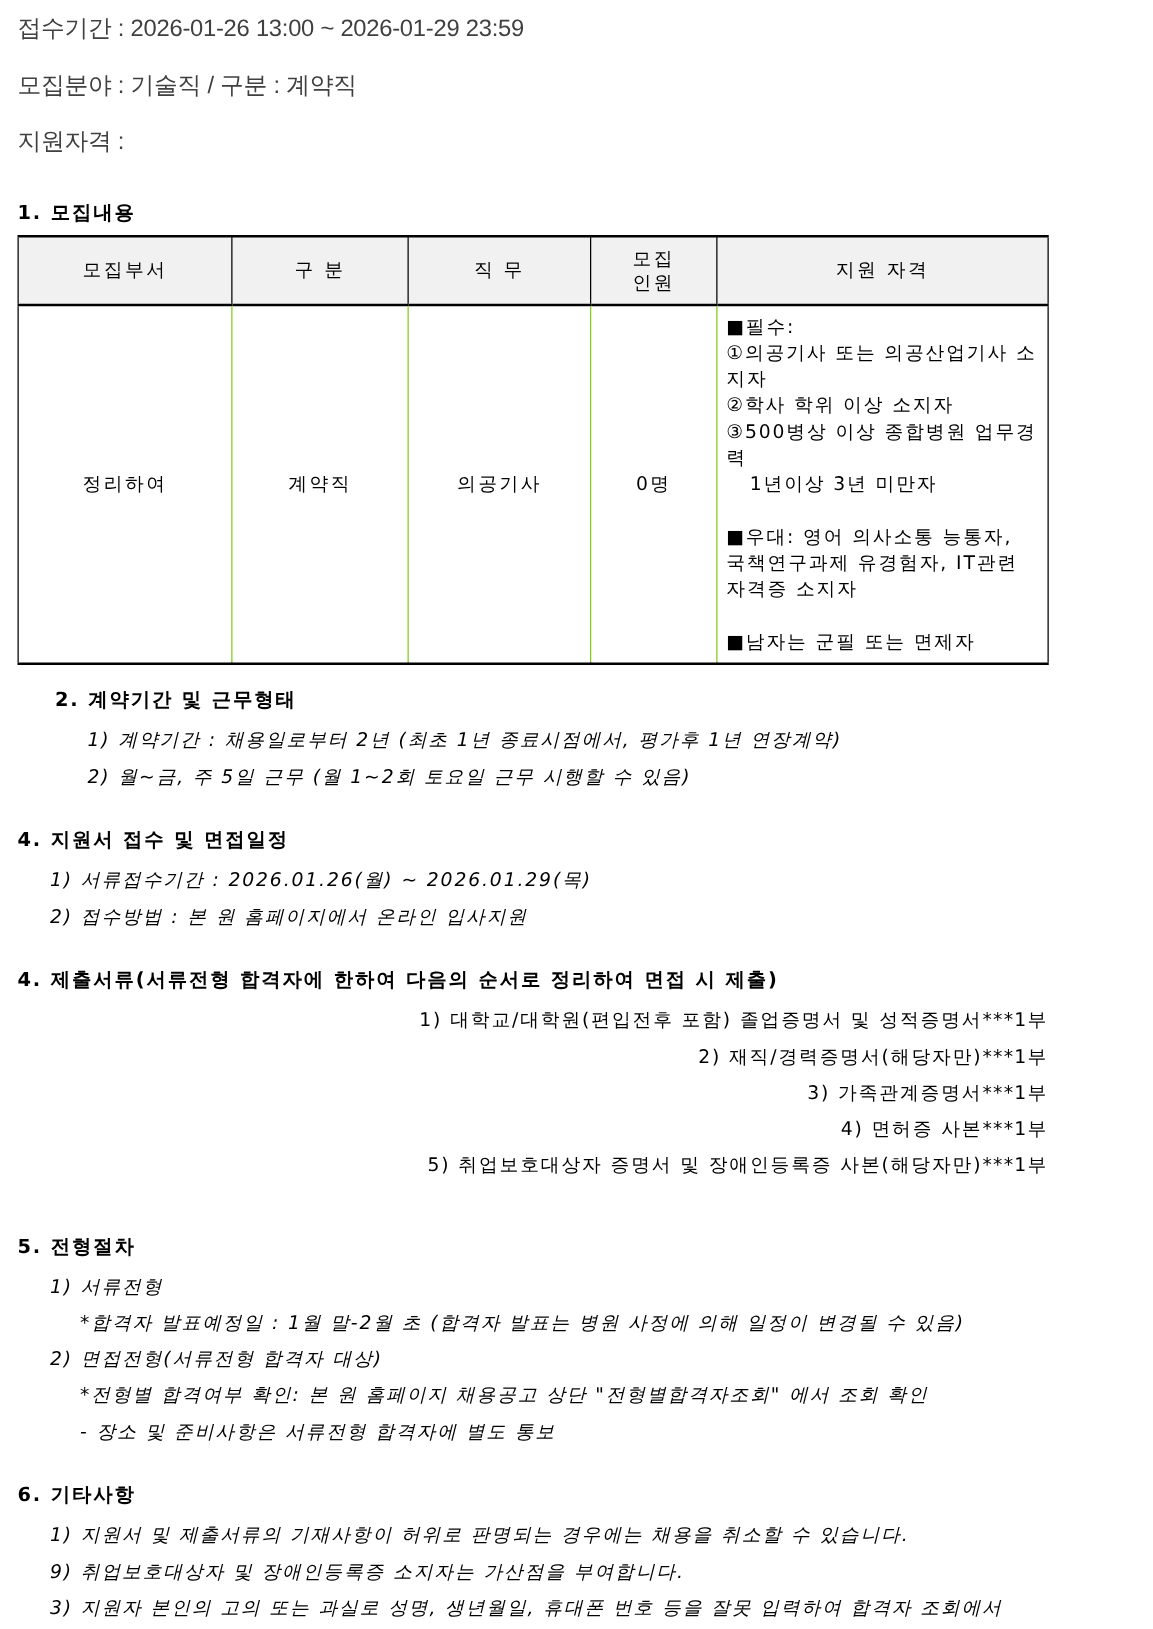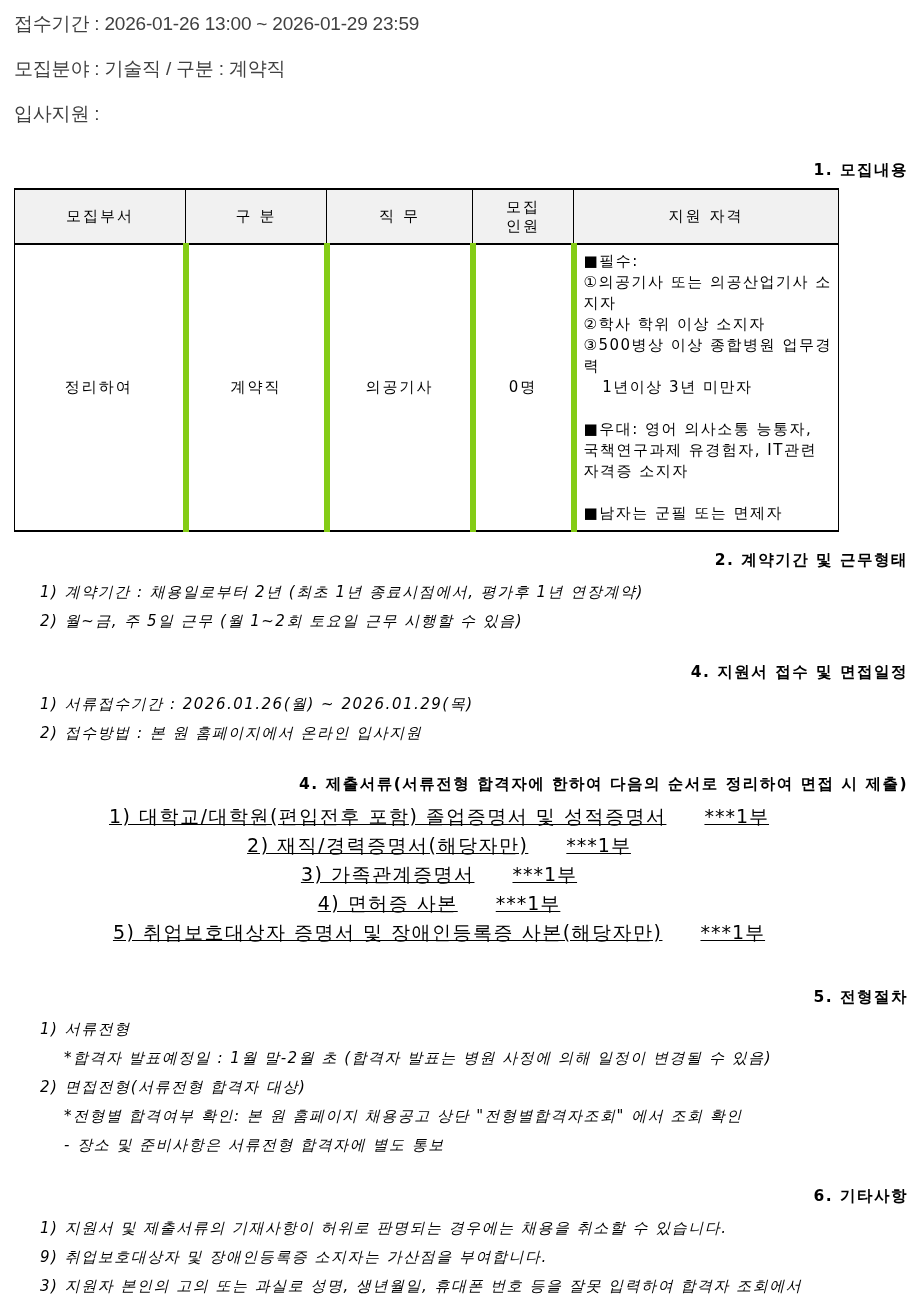--- a/index.html
+++ b/index.html
@@ -15,24 +15,24 @@
     font-family:"Liberation Sans", sans-serif;
     font-size:19px; font-weight:500; color:#404040;
     letter-spacing:-0.2px;
     margin-bottom:24px; line-height:21px;
   }
   .meta-line.last { margin-bottom:36px; }
 
   
   .section-title {
     font-size:15.5px; font-weight:bold; letter-spacing:1.5px;
-    line-height:20px; margin-bottom:8px;text-align:right;
+    line-height:20px; margin-bottom:8px;
   }
   .sec { margin-top:26px; }
-  .sec-2 { margin-top:18px; }
+  .sec-2 { margin-top:18px;margin-left:30px; }
   .sec-5 { margin-top:40px; }
   .item {
     font-size:15px; letter-spacing:1.5px; line-height:29px;
     white-space:pre-wrap;
     font-style:italic;
   }
   .ind1 { margin-left:26px; }
   .ind2 { margin-left:50px; }
 
   
@@ -47,45 +47,45 @@
   table.recruit col.c4 { width:101px; }
   table.recruit col.c5 { width:265px; }
   table.recruit th {
     background:#f1f1f1; height:55px;
     border-bottom:2px solid #000; border-left:1px solid #000;
     font-size:15px; font-weight:normal; letter-spacing:2px;
     text-align:center; vertical-align:middle; white-space:pre-line;
   }
   table.recruit th:first-child { border-left:none; }
   table.recruit td {
-    height:257px; border-left:6px solid #84cc16;
+    height:257px; border-left:1px solid #84cc16;
     font-size:15px; letter-spacing:2px;
     text-align:center; vertical-align:middle;
   }
   table.recruit td:first-child { border-left:none; }
   table.recruit td.qual {
     text-align:left; padding:6px 6px 6px 7px;
     white-space:pre-wrap; word-break:break-all;
     letter-spacing:1.5px; line-height:21px; font-size:15px;
   }
 
   
   .doc-row {
-    display:flex; justify-content:center; align-items:baseline;
+    display:flex; justify-content:flex-end; align-items:baseline;
     width:798px; margin-left:26px;
-    font-size:19px; letter-spacing:1.5px; line-height:29px;text-decoration:underline;
+    font-size:15px; letter-spacing:1.5px; line-height:29px;
   }
-  .doc-copies { letter-spacing:1px; white-space:nowrap;margin-left:38px; }
+  .doc-copies { letter-spacing:1px; white-space:nowrap; }
 </style>
 </head>
 <body>
 
 <div class="meta-line">접수기간 : 2026-01-26 13:00 ~ 2026-01-29 23:59</div>
 <div class="meta-line">모집분야 : 기술직 / 구분 : 계약직</div>
-<div class="meta-line last">입사지원 :</div>
+<div class="meta-line last">지원자격 :</div>
 
 <div class="sec">
   <div class="section-title">1. 모집내용</div>
   <table class="recruit">
     <colgroup>
         <col class="c1">
         <col class="c2">
         <col class="c3">
         <col class="c4">
         <col class="c5">

